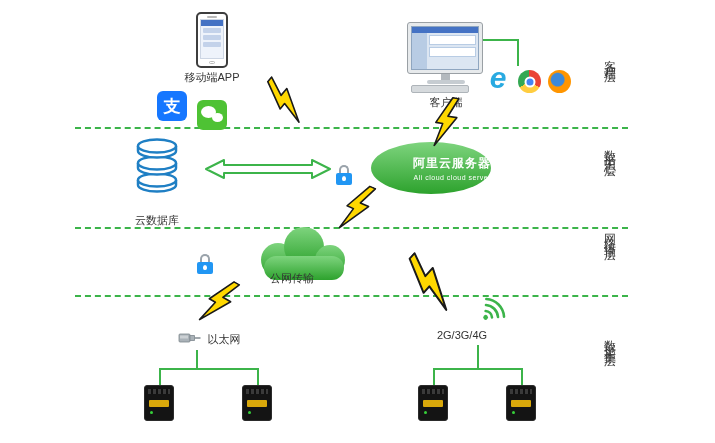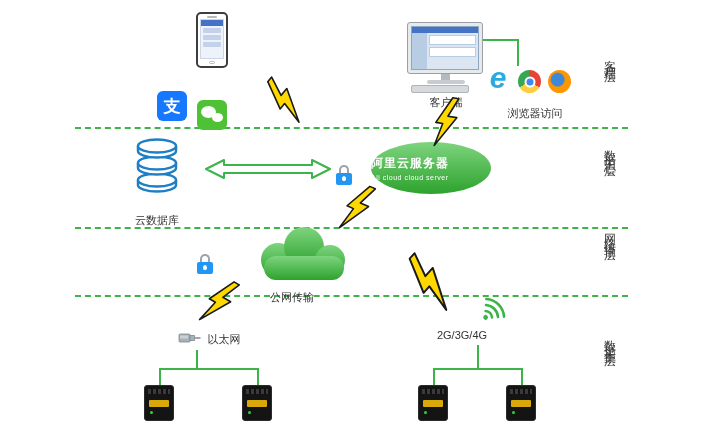--- a/index.html
+++ b/index.html
@@ -53,21 +53,21 @@
       background:conic-gradient(#ea4335 0 120deg,#ffcd40 120deg 240deg,#34a853 240deg 360deg)}
   .chrome-center{position:absolute;left:50%;top:50%;width:11px;height:11px;transform:translate(-50%,-50%);
       background:#fff;border-radius:50%}
   .chrome-center:after{content:'';position:absolute;left:2px;top:2px;width:7px;height:7px;background:#4285f4;border-radius:50%}
   .firefox{left:548px;top:70px;width:23px;height:23px;border-radius:50%;
       background:radial-gradient(circle at 42% 42%,#3d89d8 0 33%,#ff9500 40% 80%,#e06a00 100%)}
 
   
   .alicloud{left:371px;top:142px;width:120px;height:52px;border-radius:50%;
       background:linear-gradient(180deg,var(--cloud-green-light,#7ed47e),var(--cloud-green-dark,#2da22d));
-      display:flex;flex-direction:column;align-items:flex-start;justify-content:center;color:#fff;text-align:center}
+      display:flex;flex-direction:column;align-items:flex-end;justify-content:center;color:#fff;text-align:center}
   .ac-cn{font-size:12px;font-weight:bold;letter-spacing:1px}
   .ac-en{font-size:7px;margin-top:2px;letter-spacing:.5px}
 
   
   .inet{left:250px;top:224px;width:108px;height:60px}
   .inet-label{position:absolute;left:0;right:0;top:32px;text-align:center;color:#fff;font-size:11px}
 
   
   .lock{position:absolute;width:16px;height:21px}
   .shackle{display:block;width:10px;height:9px;margin:0 auto -1px;border:2.5px solid #9aa3ab;
@@ -103,20 +103,21 @@
   <div class="abs phone">
     <div class="phone-speaker"></div>
     <div class="phone-screen">
       <div class="ps-bar"></div>
         <div class="ps-row"></div>
         <div class="ps-row"></div>
         <div class="ps-row"></div>
     </div>
     <div class="phone-home"></div>
   </div>
+  <div class="lbl" style="left:166px;top:70px;width:92px">移动端APP</div>
 
   <div class="tile alipay">
     <span>支</span>
   </div>
   <div class="tile wechat">
     <i class="wc-b1"></i>
     <i class="wc-b2"></i>
   </div>
 
   <div class="abs monitor">
@@ -139,21 +140,20 @@
   <div class="gline" style="left:483px;top:39px;width:36px;height:2px"></div>
   <div class="gline" style="left:517px;top:39px;width:2px;height:27px"></div>
 
   <div class="abs ie">
     <span>e</span>
   </div>
   <div class="abs chrome">
       <i class="chrome-center"></i>
     </div>
   <div class="abs firefox"></div>
-  <div class="lbl" style="left:490px;top:106px;width:90px">浏览器访问</div>
 
   <svg class="abs" style="left:134px;top:136px" width="46" height="58" viewBox="0 0 46 58">
     <g fill="#fff" stroke="#1f7fc4" stroke-width="2.5">
       <path d="M4 44 v5 a19 6.5 0 0 0 38 0 v-5"></path>
         <ellipse cx="23" cy="44" rx="19" ry="6.5"></ellipse>
       <path d="M4 27 v5 a19 6.5 0 0 0 38 0 v-5"></path>
         <ellipse cx="23" cy="27" rx="19" ry="6.5"></ellipse>
       <path d="M4 10 v5 a19 6.5 0 0 0 38 0 v-5"></path>
         <ellipse cx="23" cy="10" rx="19" ry="6.5"></ellipse>
     </g>
@@ -185,21 +185,21 @@
         </linearGradient>
       </defs>
       <g fill="url(#gg)">
         <circle cx="28" cy="36" r="17"></circle>
           <circle cx="54" cy="23" r="20"></circle>
           <circle cx="80" cy="36" r="15"></circle>
         <rect x="14" y="32" width="80" height="24" rx="12"></rect>
       </g>
     </svg>
   </div>
-  <div class="lbl" style="left:262px;top:290px;width:60px">公网传输</div>
+  <div class="lbl" style="left:262px;top:271px;width:60px">公网传输</div>
 
   <div class="lock lock2">
     <i class="shackle"></i>
       <i class="lock-body">
         <i class="keyhole"></i>
       </i>
   </div>
 
   <svg class="bolt" style="left:272px;top:74px;transform:rotate(-50deg)" width="26" height="52" viewBox="0 0 26 52">
     <polygon points="16,1 3,28 10,28 5,51 23,20 14,20 22,1" fill="#ffd800" stroke="#1a1a1a" stroke-width="1.6" stroke-linejoin="round"></polygon>

